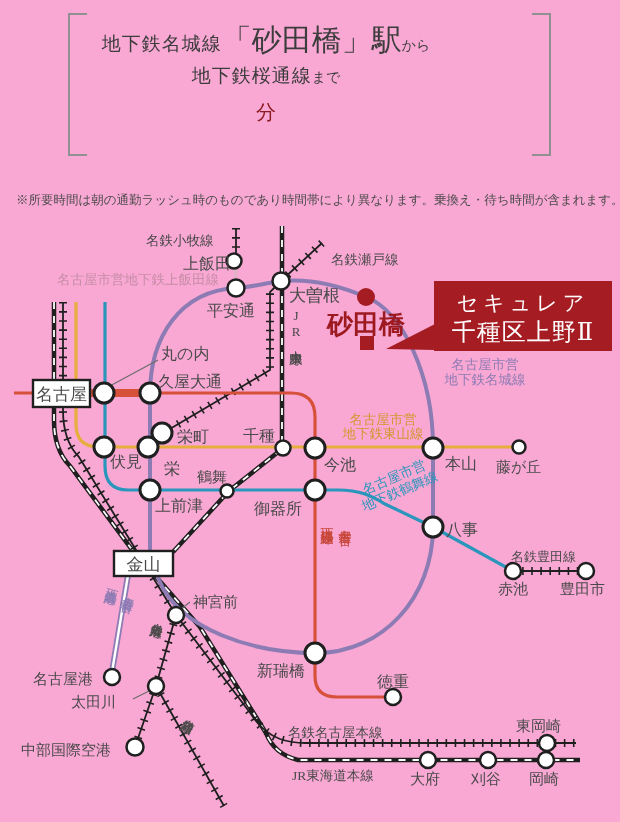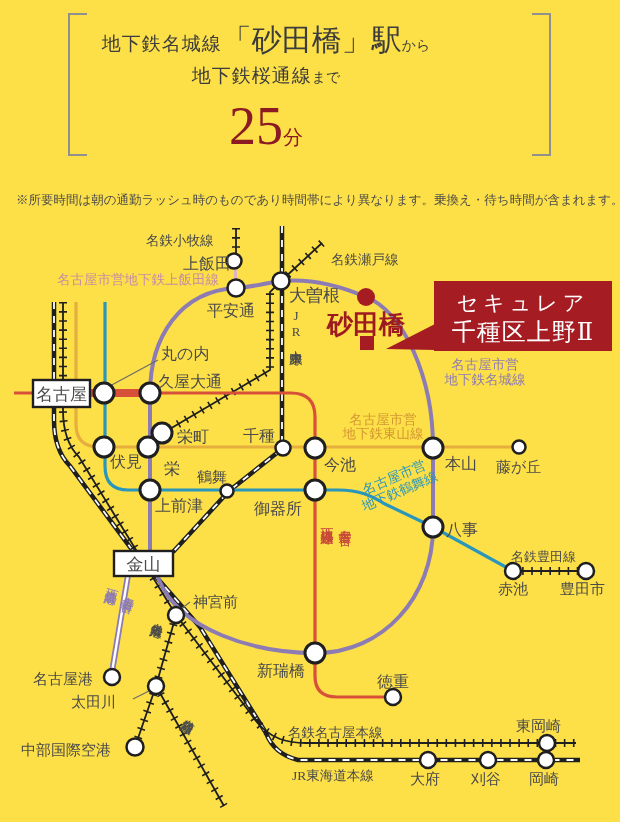--- a/index.html
+++ b/index.html
@@ -1,16 +1,16 @@
 <!DOCTYPE html>
 <html><head>
 <meta charset="utf-8">
 <style>
   html,body{margin:0;padding:0;background:#fff;}
-  .page{position:relative;width:620px;height:822px;background:#fde047;overflow:hidden;
+  .page{position:relative;width:620px;height:822px;background:#f9a8d4;overflow:hidden;
         font-family:"Liberation Serif","DejaVu Serif",serif;}
   
   .hdr{position:absolute;left:0;top:0;width:620px;height:222px;}
   .bracket{position:absolute;top:13px;height:139px;width:17px;}
   .bracket.l{left:68px;border-left:2px solid #909090;border-top:2px solid #909090;border-bottom:2px solid #909090;}
   .bracket.r{left:532px;border-right:2px solid #909090;border-top:2px solid #909090;border-bottom:2px solid #909090;}
   .hrow{position:absolute;left:0;width:620px;display:flex;justify-content:center;
         align-items:baseline;padding-right:88px;box-sizing:border-box;color:#3c3c3c;white-space:nowrap;}
   .hrow.r1{top:20px;}
   .hrow.r2{top:63px;}
@@ -51,21 +51,20 @@
     <div class="hrow r1">
       <span class="med">地下鉄名城線</span>
         <span class="big">「砂田橋」駅</span>
         <span class="sml">から</span>
     </div>
     <div class="hrow r2">
       <span class="med">地下鉄桜通線</span>
         <span class="sml">まで</span>
     </div>
     <div class="hrow r3">
-        <span class="minutes" style="color:#8c1a22">25</span>
         <span class="unit" style="color:#8c1a22">分</span>
     </div>
 
     <p class="note n1">※所要時間は朝の通勤ラッシュ時のものであり時間帯により異なります。乗換え・待ち時間が含まれます。</p>
   </div>
 
   <svg width="620" height="822" viewBox="0 0 620 822">
 
     <g>
       <path class="jrbase" d="M282,226 L282,449 L229,491 L173,552"></path>

